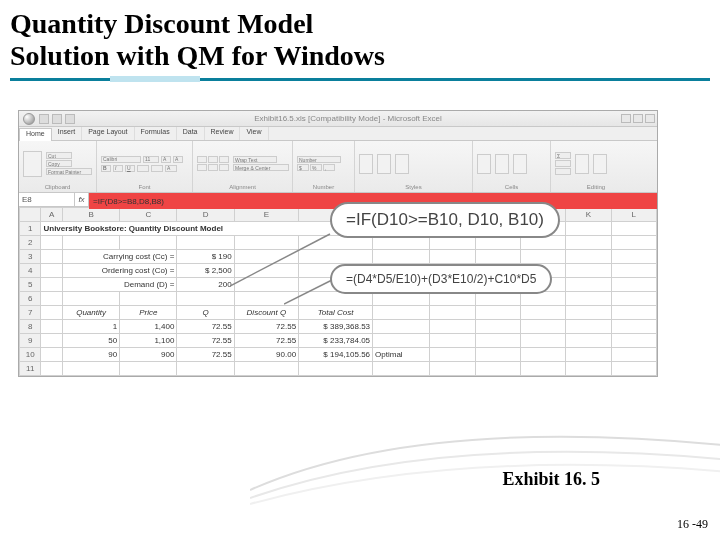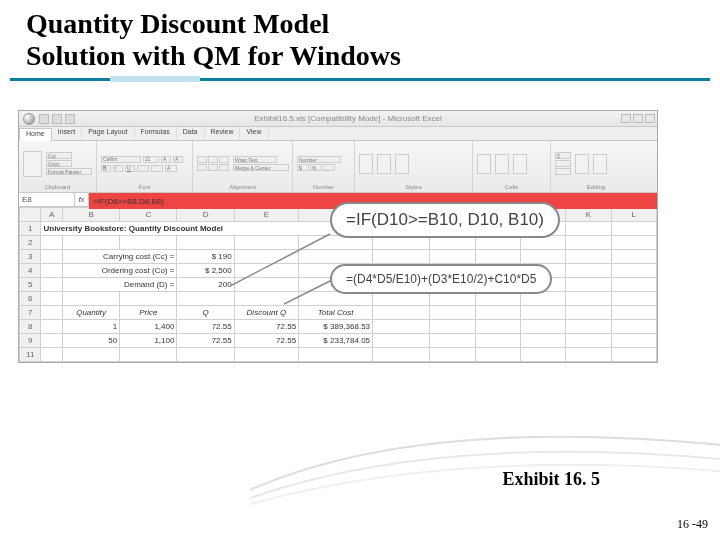--- a/index.html
+++ b/index.html
@@ -1,18 +1,18 @@
 <!DOCTYPE html>
 <html><head>
 <meta charset="utf-8">
 <style>
   * { box-sizing: border-box; margin: 0; padding: 0; }
   html, body { width: 720px; height: 540px; font-family: "Times New Roman", serif; background: #fff; position: relative; overflow: hidden; }
   .slide { width: 720px; height: 540px; position: relative; }
-  .title { font-size: 28px; font-weight: bold; padding: 8px 10px 4px 26px; line-height: 1.15; }
+  .title { font-size: 28px; font-weight: bold; padding: 8px 10px 4px 10px; line-height: 1.15; }
   .rule { height: 3px; background: #0a7f9c; margin: 2px 10px 0 10px; }
   .accent { position: absolute; left: 110px; top: 76px; width: 90px; height: 6px; background: #bfe3ef; }
   .excel-wrap { position: absolute; left: 18px; top: 110px; width: 640px; }
   .excel-window { border: 1px solid #aaa; background: #fff; }
   .excel-title { height: 16px; background: linear-gradient(#f2f2f2,#e6e6e6); border-bottom: 1px solid #c8c8c8; display: flex; align-items: center; font-family: Arial, sans-serif; font-size: 8px; color: #555; }
   .orb { width: 12px; height: 12px; border-radius: 50%; background: radial-gradient(circle at 30% 30%, #fff, #888); margin: 0 4px; border: 1px solid #999; }
   .qat { display: flex; gap: 3px; }
   .qat .qb { width: 10px; height: 10px; background: #ddd; border: 1px solid #bbb; }
   .win-title { flex: 1; text-align: center; color: #888; }
   .win-btns { display: flex; gap: 2px; margin-right: 2px; }
@@ -347,20 +347,35 @@
             <td class="r">72.55</td>
             <td class="r">$   233,784.05</td>
             <td></td>
               <td></td>
               <td></td>
               <td></td>
               <td></td>
               <td></td>
             </tr>
           <tr>
+              <th>10</th>
+              <td></td>
+            <td class="r">90</td>
+            <td class="r">900</td>
+            <td class="r">72.55</td>
+            <td class="r">90.00</td>
+            <td class="r">$   194,105.56</td>
+            <td>Optimal</td>
+            <td></td>
+              <td></td>
+              <td></td>
+              <td></td>
+              <td></td>
+            </tr>
+          <tr>
               <th>11</th>
               <td></td>
               <td></td>
               <td></td>
               <td></td>
               <td></td>
               <td></td>
               <td></td>
               <td></td>
               <td></td>

